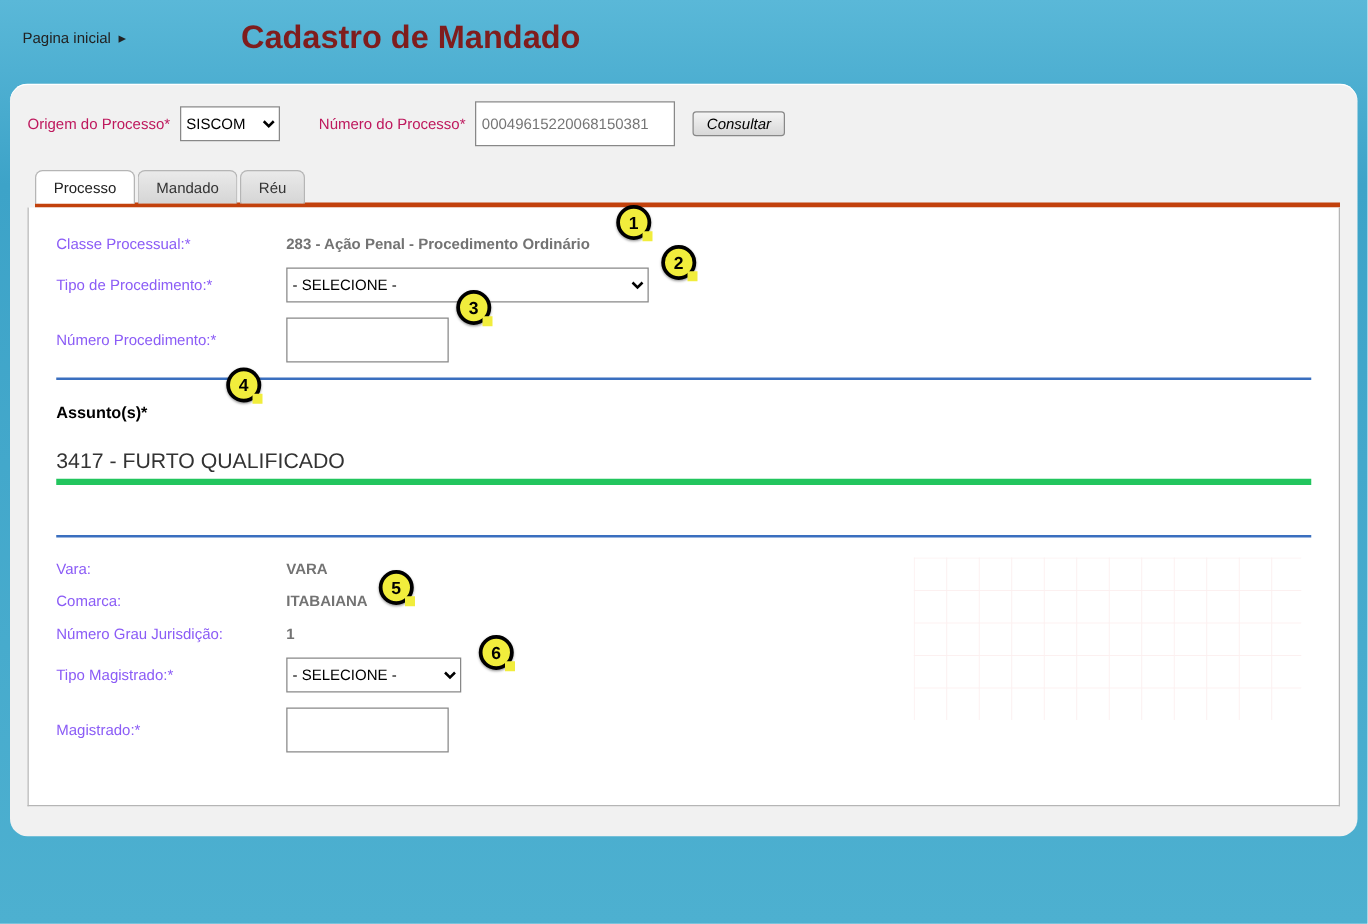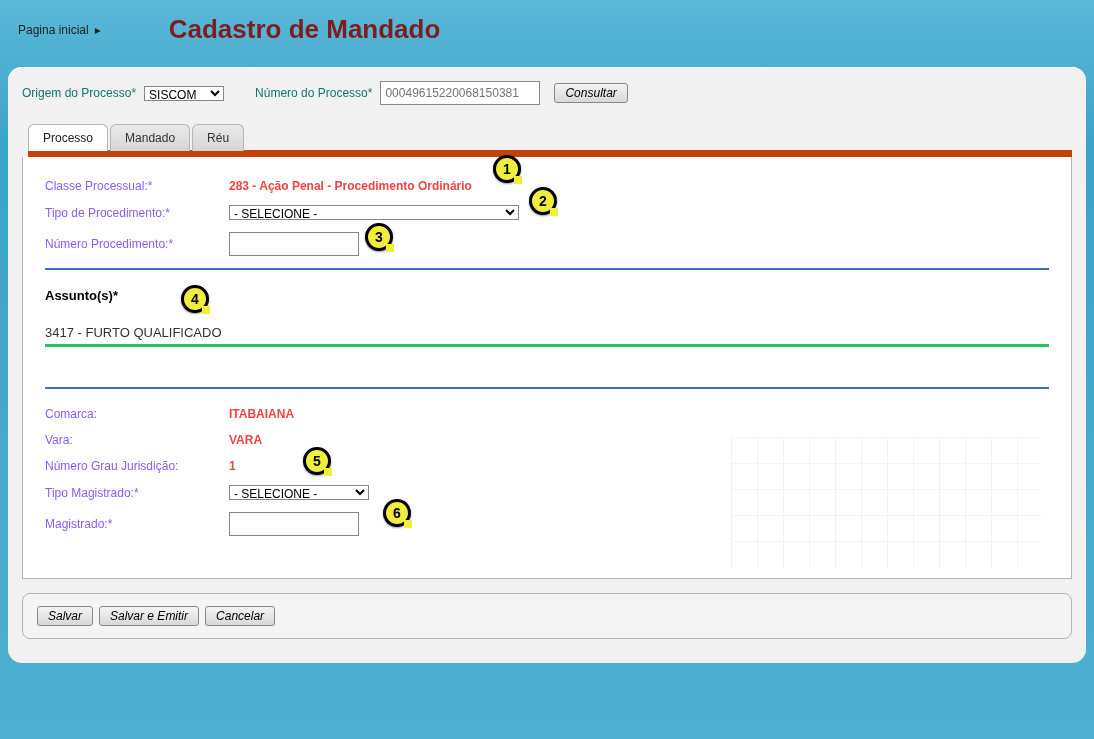--- a/index.html
+++ b/index.html
@@ -8,51 +8,51 @@
     font-size: 12px;
     background: linear-gradient(180deg, #5ab8d8 0%, #3da3c8 20%, #4db0d0 100%);
     min-height: 739px;
     width: 1094px;
     position: relative;
   }
   .top-bar {
     display: flex;
     align-items: center;
     padding: 14px 18px 4px 18px;
-    gap: 68px;
+    gap: 92px;
   }
   .breadcrumb { font-size: 12px; color: #222; display:flex; align-items:center; gap:6px;}
   .page-title { font-size: 26px; font-weight: bold; color: #7f1d1d; }
   .main-panel {
     background: #f1f1f1;
     border-radius: 14px;
     margin: 18px 8px 0 8px;
     padding: 14px 14px 24px 14px;
     box-shadow: inset 0 1px 0 #fff;
   }
   .top-form-row { display:flex; align-items:center; gap:8px; margin-bottom:18px; flex-wrap:wrap;}
-  .top-form-row label { font-size:12px; color:#0f766e;}
+  .top-form-row label { font-size:12px; color:#be185d;}
   select, input[type=text] {
     font-size:12px;
     border:1px solid #888;
     background:#fff;
   }
-  select { height:15px; }
-  input[type=text]{ height:24px; padding:0 4px; }
+  select { height:28px; }
+  input[type=text]{ height:36px; padding:0 4px; }
   .ghost-input { color:#bbb; }
   .btn {
     font-size:12px;
     background:linear-gradient(#f4f4f4,#d8d8d8);
     border:1px solid #888;
     border-radius:3px;
     padding:2px 10px;
     cursor:pointer;
     font-style:italic;
   }
-  .tabs { display:flex; gap:2px; border-bottom:7px solid #c2410c; position:relative; margin-left:6px;}
+  .tabs { display:flex; gap:2px; border-bottom:4px solid #c2410c; position:relative; margin-left:6px;}
   .tab {
     padding:6px 14px;
     font-size:12px;
     border:1px solid #b5b5b5;
     border-bottom:none;
     background:linear-gradient(#eaeaea,#d5d5d5);
     border-radius:6px 6px 0 0;
     color:#333;
     cursor:pointer;
     position:relative;
@@ -61,24 +61,24 @@
   .tab.active { background:#fff; font-weight:normal; color:#222; z-index:2;}
   .tab-body {
     background:#fff;
     border:1px solid #b5b5b5;
     border-top:none;
     padding:22px 22px 30px 22px;
     position:relative;
   }
   .field-row { display:flex; align-items:center; margin-bottom:12px; gap:4px;}
   .field-row .lbl { width:180px; color:#8b5cf6; }
-  .bold { font-weight:bold; color:#ef4444; }
+  .bold { font-weight:bold; color:#737373; }
   .sec-divider { border-top:2px solid #3a6fbf; margin:10px 0 18px 0; }
   .assunto-title { font-weight:bold; font-size:13px; margin-bottom:22px; display:inline-block;}
-  .assunto-line { font-size:13px; color:#333; padding-bottom:4px; border-bottom:3px solid #22c55e; margin-bottom:40px;}
+  .assunto-line { font-size:17px; color:#333; padding-bottom:4px; border-bottom:5px solid #22c55e; margin-bottom:40px;}
   .footer-bar {
     background:#f4f4f4;
     border:1px solid #b5b5b5;
     border-radius:8px;
     padding:12px 14px;
     margin-top:14px;
     display:flex;
     gap:6px;
   }
   .callout {
@@ -152,26 +152,26 @@
     </div>
 
     <div class="sec-divider"></div>
 
     <div class="assunto-title">Assunto(s)*</div>
     <div class="assunto-line">3417 - FURTO QUALIFICADO</div>
 
     <div class="sec-divider"></div>
 
     <div class="field-row">
+      <div class="lbl">Vara:</div>
+      <div class="bold">VARA</div>
+    </div>
+    <div class="field-row">
       <div class="lbl">Comarca:</div>
       <div class="bold">ITABAIANA</div>
-    </div>
-    <div class="field-row">
-      <div class="lbl">Vara:</div>
-      <div class="bold">VARA</div>
     </div>
     <div class="field-row">
       <div class="lbl">Número Grau Jurisdição:</div>
       <div class="bold">1</div>
     </div>
     <div class="field-row">
       <div class="lbl">Tipo Magistrado:*</div>
       <select style="width:140px">
         <option>- SELECIONE -</option>
       </select>
@@ -185,19 +185,14 @@
 
     
     <div class="callout" style="top:-2px; left:470px">1</div>
     <div class="callout" style="top:30px; left:506px">2</div>
     <div class="callout" style="top:66px; left:342px">3</div>
     <div class="callout" style="top:128px; left:158px">4</div>
     <div class="callout" style="top:290px; left:280px">5</div>
     <div class="callout" style="top:342px; left:360px">6</div>
   </div>
 
-  <div class="footer-bar">
-    <button class="btn">Salvar</button>
-    <button class="btn">Salvar e Emitir</button>
-    <button class="btn">Cancelar</button>
-  </div>
 
 </div>
 
 </body></html>

